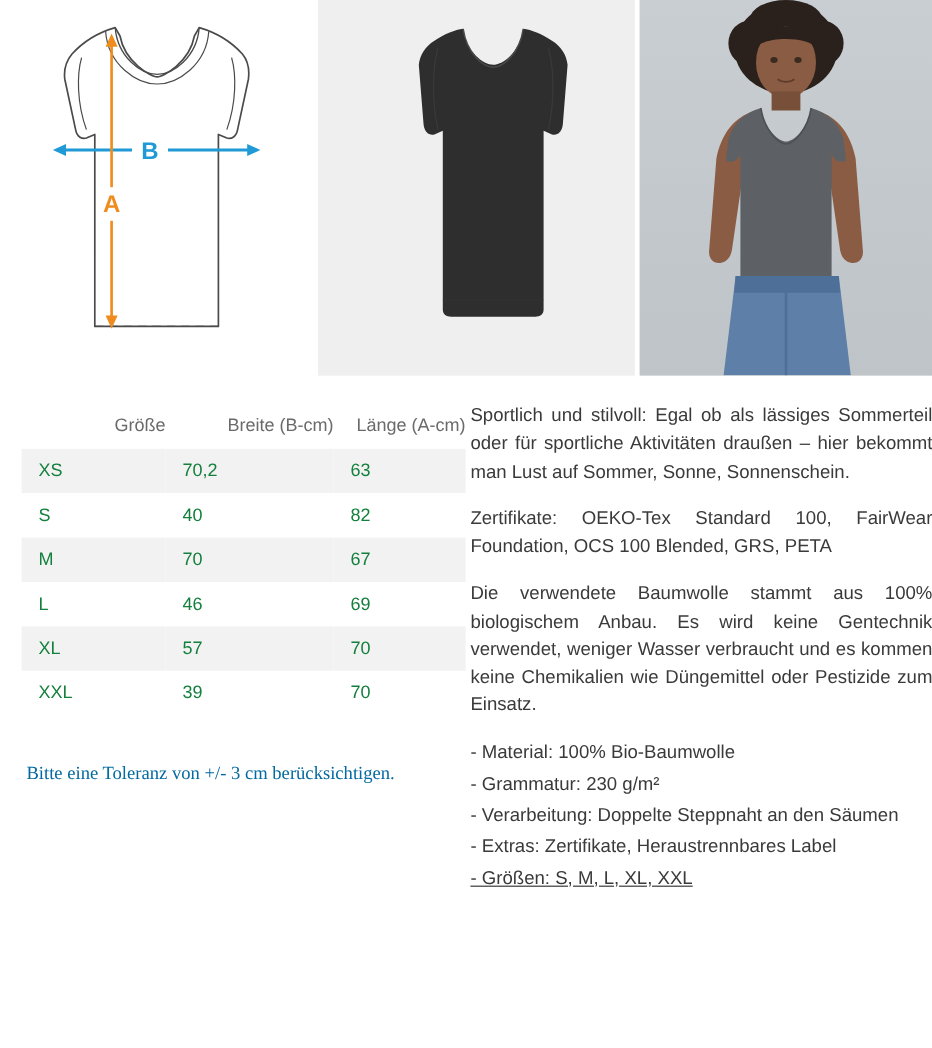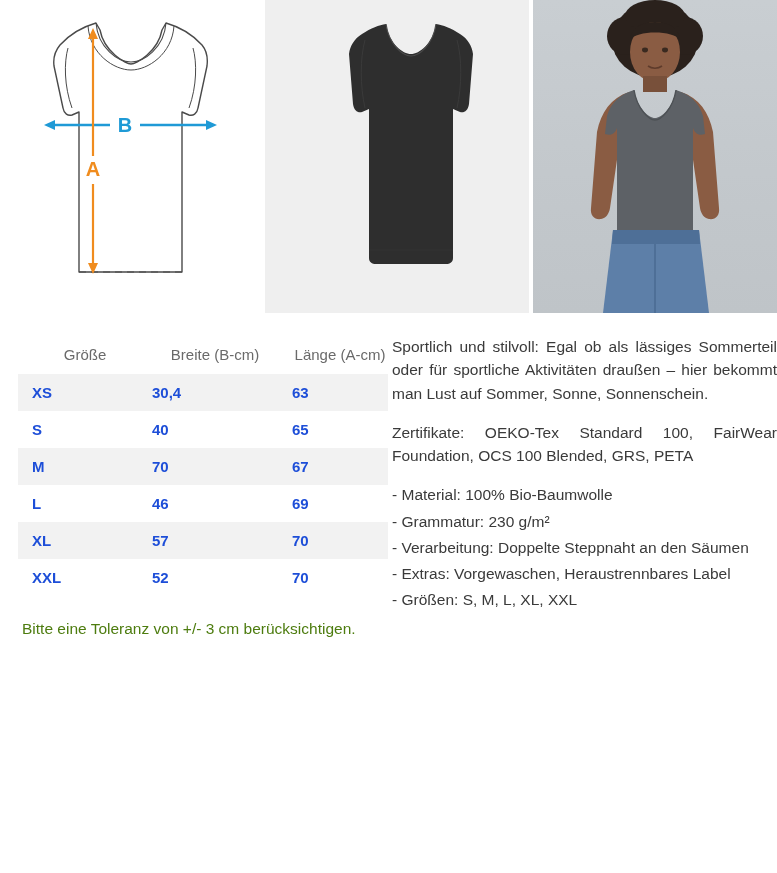--- a/index.html
+++ b/index.html
@@ -66,61 +66,61 @@
     text-align: justify;
   }
 
   
   table.size-table {
     border-collapse: collapse;
     width: 370px;
     font-size: 15px;
   }
   table.size-table th {
-    text-align: center;
+    text-align: right;
     font-weight: normal;
     color: #6a6a6a;
     padding: 11px 0 11px 14px;
     background: #ffffff;
   }
   table.size-table td {
     padding: 10px 0 10px 14px;
-    color: #1d4ed8;
-    font-weight: bold;
+    color: #15803d;
   }
   table.size-table tbody tr:nth-child(odd) td {
     background: #f2f2f2;
   }
   table.size-table tbody tr:nth-child(even) td {
     background: #ffffff;
   }
   table.size-table col.c1 { width: 120px; }
   table.size-table col.c2 { width: 140px; }
   table.size-table col.c3 { width: 110px; }
 
   .tolerance {
-    margin-top: 24px;
+    margin-top: 40px;
     padding-left: 4px;
     font-size: 15.5px;
-    color: #4d7c0f;
+    color: #0369a1;
+    font-family: Liberation Serif, serif;
   }
 
   .right-col p { margin: 0 0 16px 0; }
   .right-col ul {
     list-style: none;
     margin: 0;
     padding: 0;
   }
   .right-col ul li {
     margin: 0 0 3px 0;
     text-align: justify;
     text-indent: 0;
     padding-left: 0;
   }
-  .right-col ul li:last-child { margin-bottom: 0; }
+  .right-col ul li:last-child { margin-bottom: 0; text-decoration: underline; }
 </style>
 </head>
 <body>
 
 <div class="images">
 
   <div class="img-cell measure">
     <svg class="tank-svg" width="261" height="313" viewBox="0 0 261 313" xmlns="http://www.w3.org/2000/svg">
 
       <path d="M60 45 C70 34 82 27 96 23 L100 30 C104 52 126 64 131 64 C136 64 158 52 162 30 L166 23 C180 27 192 34 202 45
@@ -210,58 +210,59 @@
       <thead>
         <tr>
           <th>Größe</th>
           <th>Breite (B-cm)</th>
           <th>Länge (A-cm)</th>
         </tr>
       </thead>
       <tbody>
         <tr>
           <td>XS</td>
-          <td>30,4</td>
+          <td>70,2</td>
           <td>63</td>
         </tr>
         <tr>
           <td>S</td>
           <td>40</td>
-          <td>65</td>
+          <td>82</td>
         </tr>
         <tr>
           <td>M</td>
           <td>70</td>
           <td>67</td>
         </tr>
         <tr>
           <td>L</td>
           <td>46</td>
           <td>69</td>
         </tr>
         <tr>
           <td>XL</td>
           <td>57</td>
           <td>70</td>
         </tr>
         <tr>
           <td>XXL</td>
-          <td>52</td>
+          <td>39</td>
           <td>70</td>
         </tr>
       </tbody>
     </table>
 
     <div class="tolerance">Bitte eine Toleranz von +/- 3 cm berücksichtigen.</div>
   </div>
 
   <div class="right-col">
     <p>Sportlich und stilvoll: Egal ob als lässiges Sommerteil oder für sportliche Aktivitäten draußen – hier bekommt man Lust auf Sommer, Sonne, Sonnenschein.</p>
     <p>Zertifikate: OEKO-Tex Standard 100, FairWear Foundation, OCS 100 Blended, GRS, PETA</p>
+    <p>Die verwendete Baumwolle stammt aus 100% biologischem Anbau. Es wird keine Gentechnik verwendet, weniger Wasser verbraucht und es kommen keine Chemikalien wie Düngemittel oder Pestizide zum Einsatz.</p>
     <ul>
       <li>- Material: 100% Bio-Baumwolle</li>
       <li>- Grammatur: 230 g/m²</li>
       <li>- Verarbeitung: Doppelte Steppnaht an den Säumen</li>
-      <li>- Extras: Vorgewaschen, Heraustrennbares Label</li>
+      <li>- Extras: Zertifikate, Heraustrennbares Label</li>
       <li>- Größen: S, M, L, XL, XXL</li>
     </ul>
   </div>
 </div>
 
 </body></html>

